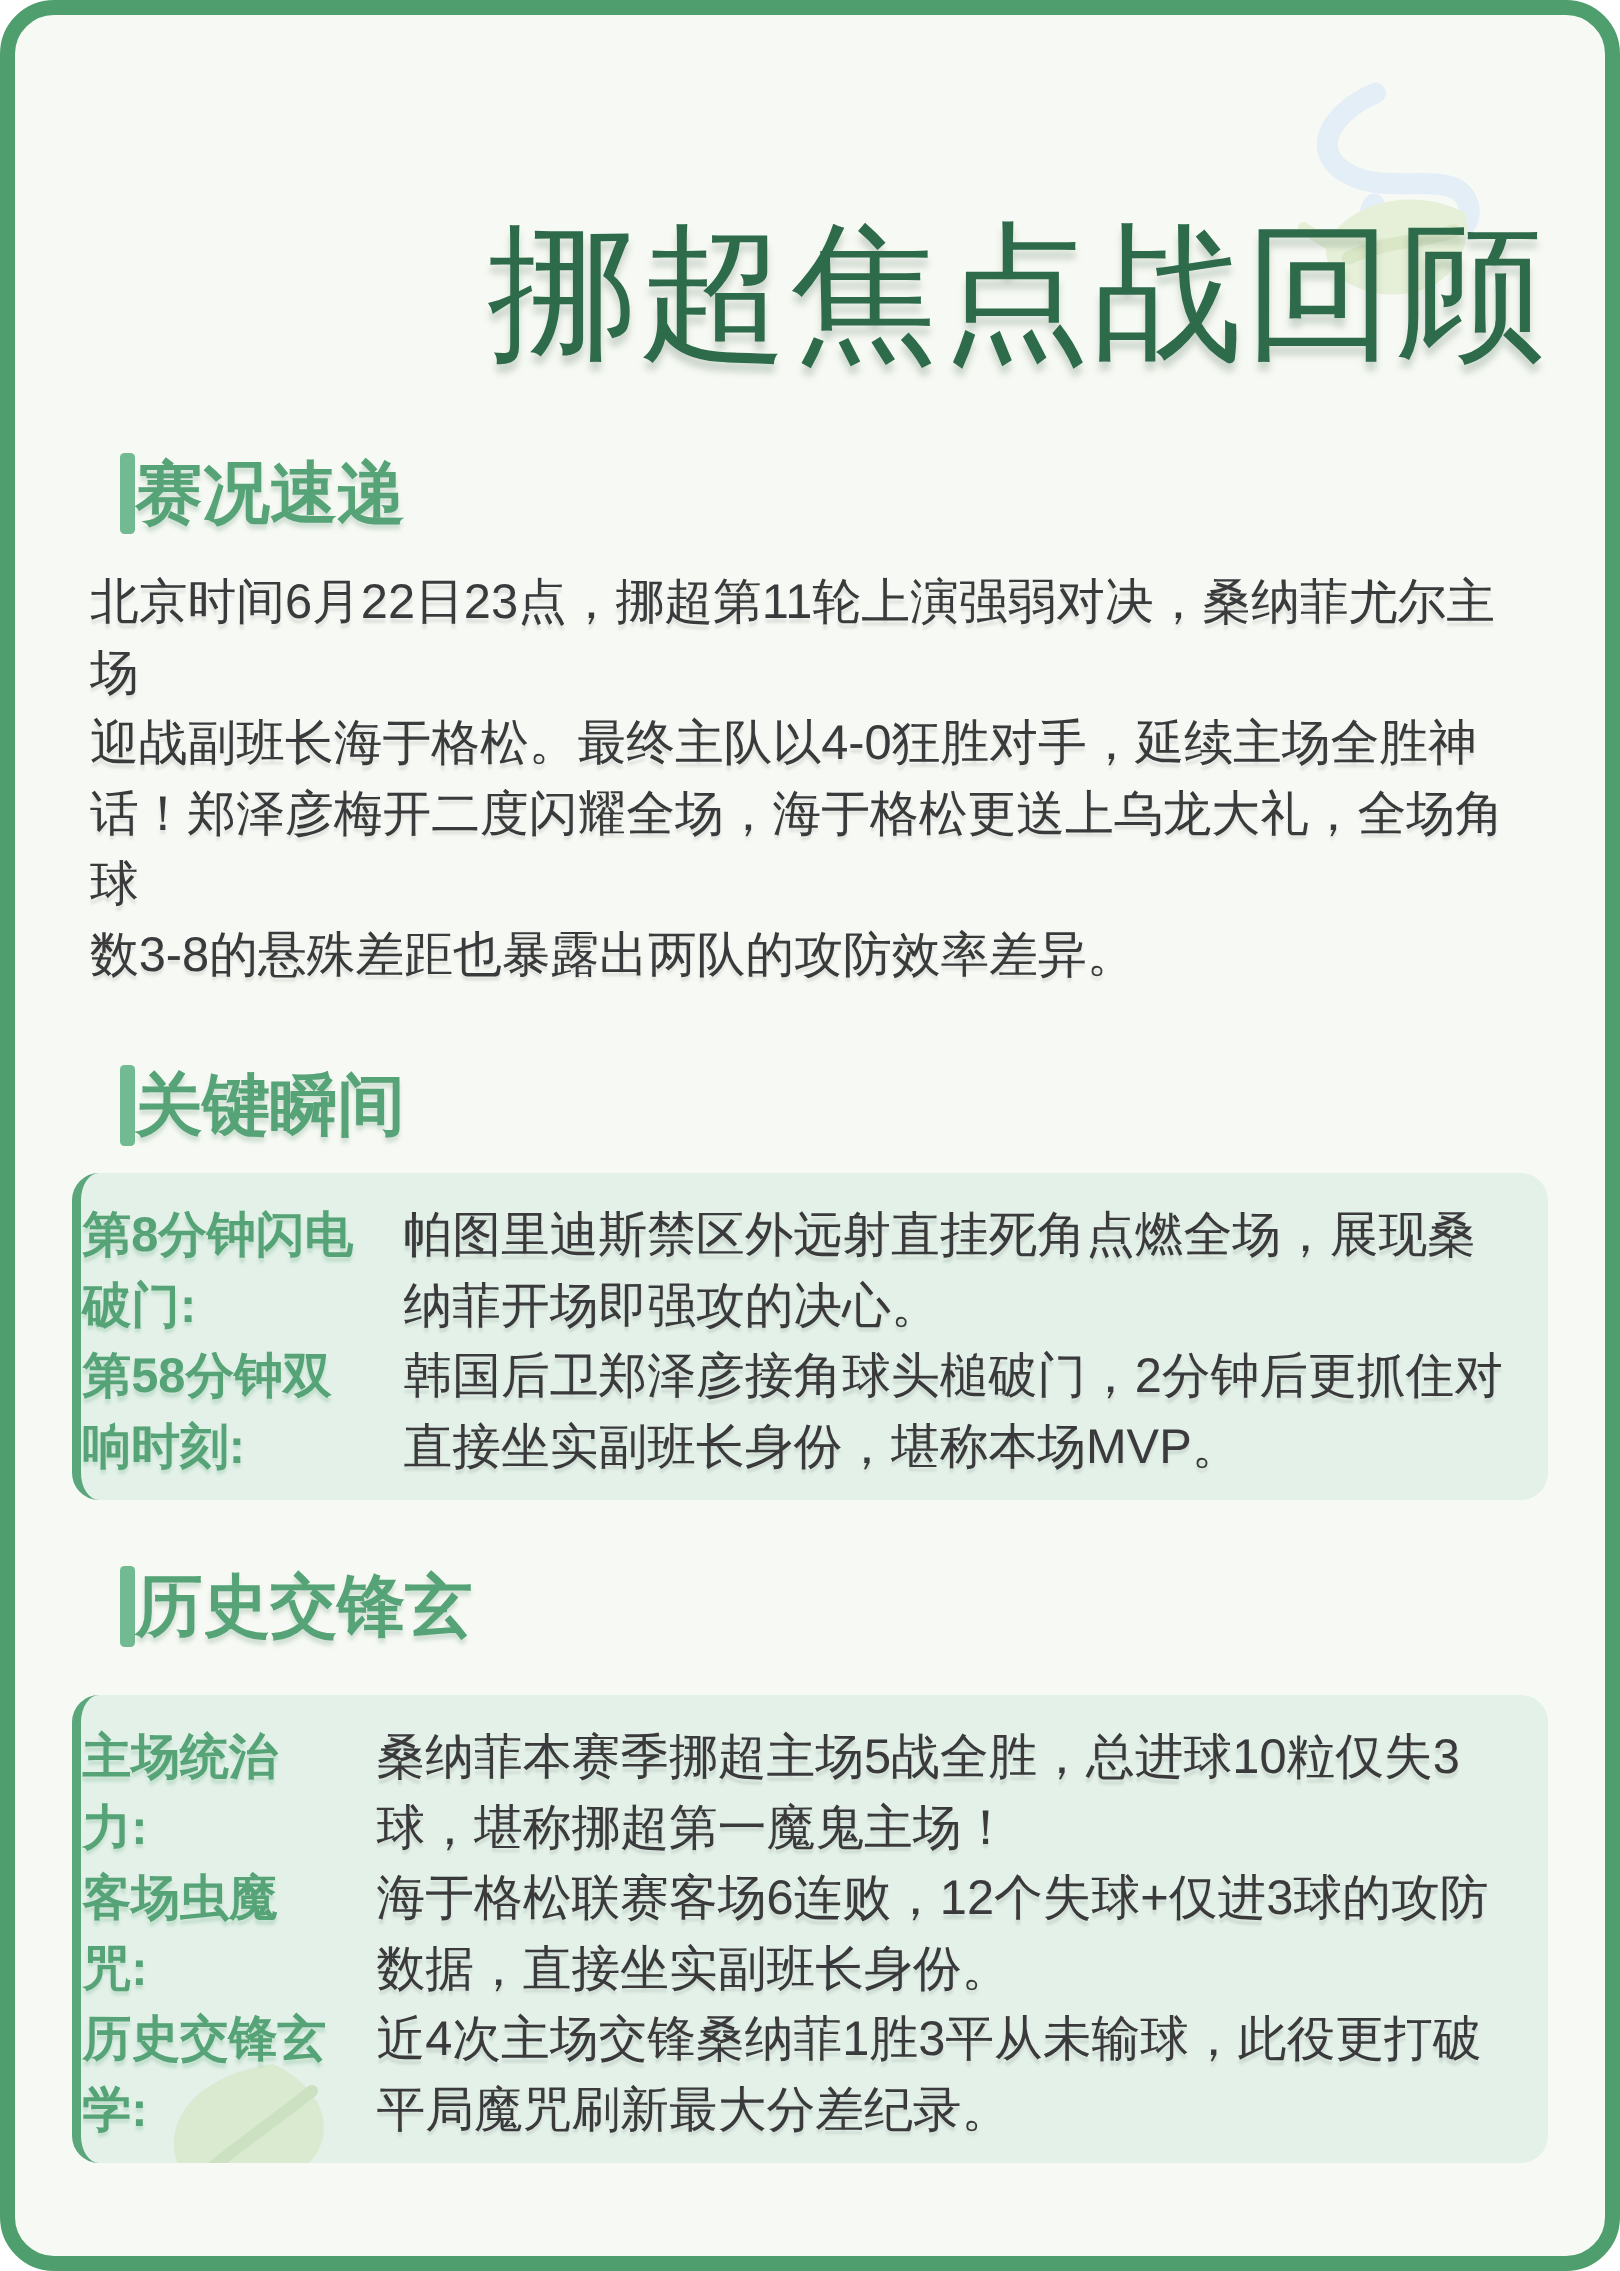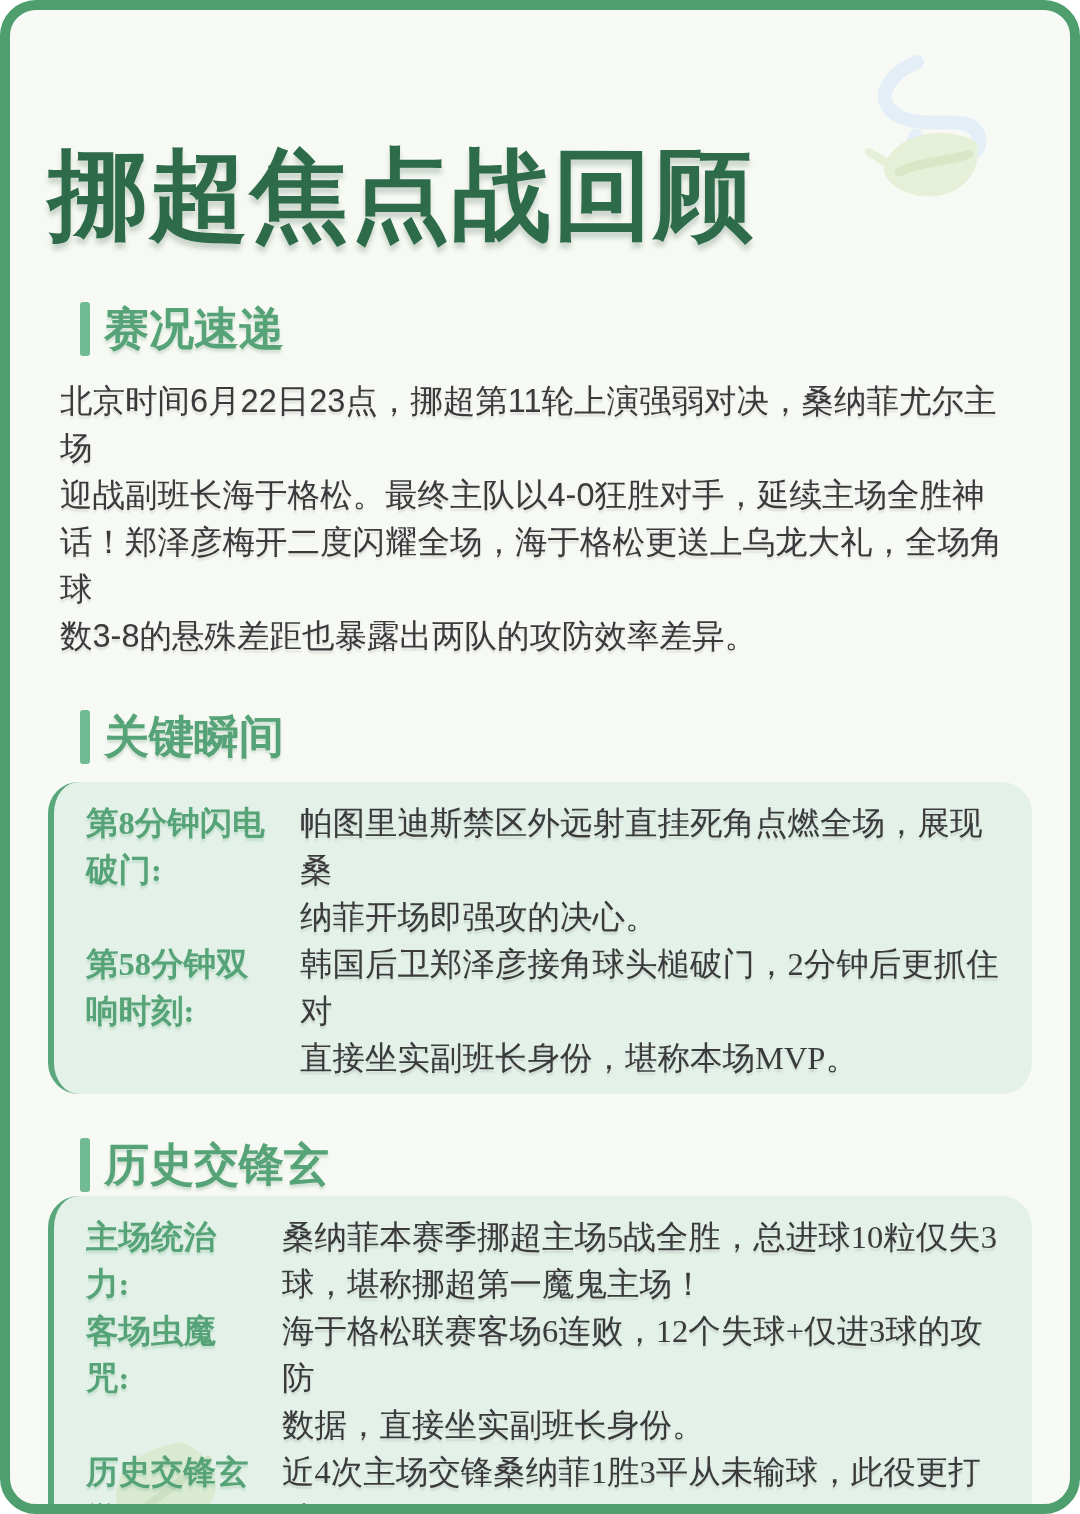--- a/index.html
+++ b/index.html
@@ -9,50 +9,50 @@
     -webkit-font-smoothing:antialiased;
   }
   .card{
     position:absolute;inset:0;box-sizing:border-box;
     border:10px solid #4f9e6e;border-radius:36px;
     background:#f7faf4;overflow:hidden;
   }
   .content{position:relative;z-index:1;padding:0 38px;}
 
   .title{
-    margin:128px 0 0;text-align:left;
-    font-size:99px;line-height:1.15;font-weight:700;letter-spacing:2px;
+    margin:128px 0 0;text-align:right;
+    font-size:99px;line-height:1.15;font-weight:400;letter-spacing:2px;
     color:#2e6b4a;
     text-shadow:0 6px 5px rgba(100,125,110,0.30);
   }
 
-  .section-head{display:flex;align-items:center;gap:14px;padding-left:32px;}
+  .section-head{display:flex;align-items:center;gap:0;padding-left:32px;}
   .section-head .bar{
     width:10px;height:54px;flex:0 0 10px;
     background:#72ba92;border-radius:3px;
   }
   .section-head h2{
     margin:0;font-size:45px;line-height:54px;font-weight:bold;
     color:#55a376;text-shadow:0 3px 3px rgba(90,140,110,0.25);
   }
   .head-recap{margin-top:50px;}
   .head-moments{margin-top:50px;}
   .head-stats{margin-top:44px;}
 
   .para{
     margin:22px 12px 0;font-size:32.5px;line-height:47px;color:#3a3a3c;
     white-space:pre-line;text-shadow:0 3px 2px rgba(0,0,0,0.10);
   }
 
   .info-box{
     position:relative;margin-top:18px;box-sizing:border-box;
-    background:#e3f1e8;border-left:6px solid #5aa77c;border-radius:31px;
-    padding:18px 24px 12px 32px;overflow:hidden;font-family:Liberation Serif, serif;
+    background:#e3f1e8;border-left:6px solid #5aa77c;border-radius:18px;
+    padding:18px 24px 12px 1px;overflow:hidden;
   }
-  .box-stats{margin-top:4px;}
+  .box-stats{margin-top:32px;}
   .kv{display:grid;position:relative;z-index:1;}
   .box-moments .kv{grid-template-columns:214px 1fr;}
   .box-stats   .kv{grid-template-columns:196px 1fr;}
   .kv .k{
     font-size:32.5px;line-height:47px;font-weight:bold;color:#55a376;
     white-space:pre-line;text-shadow:0 3px 2px rgba(85,163,118,0.22);
   }
   .kv .v{
     font-size:32.5px;line-height:47px;color:#3a3a3c;
     white-space:pre-line;text-shadow:0 3px 2px rgba(0,0,0,0.10);

